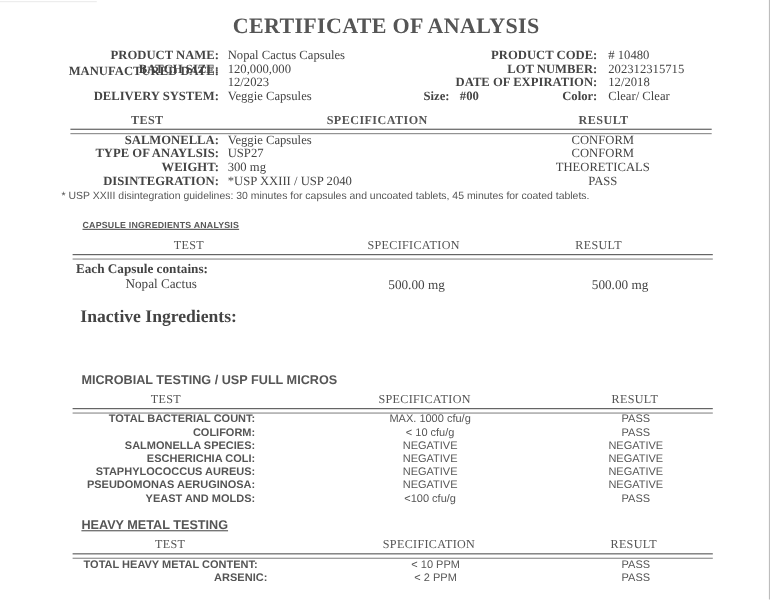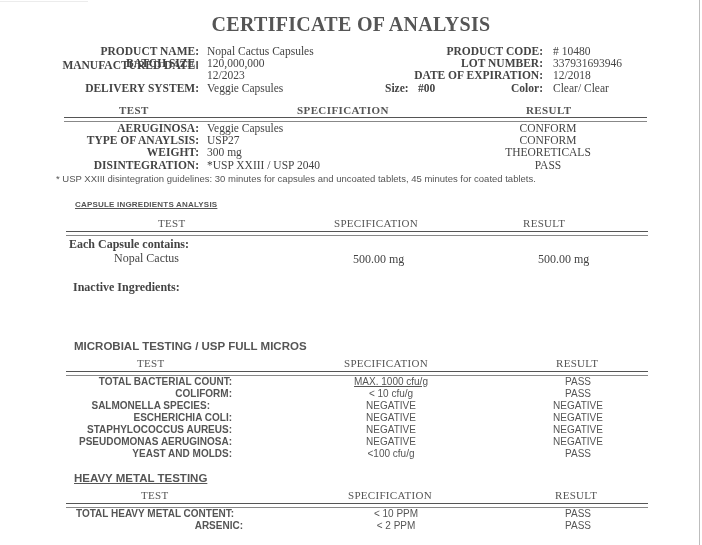--- a/index.html
+++ b/index.html
@@ -47,36 +47,36 @@
   <div class="abs serif hdr-label" style="right:503px; top:59px;">MANUFACTURED DATE:</div>
   <div class="abs serif hdr-val" style="left:207px; top:69px;">12/2023</div>
   <div class="abs serif hdr-label" style="right:503px; top:82px;">DELIVERY SYSTEM:</div>
   <div class="abs serif hdr-val" style="left:207px; top:82px;">Veggie Capsules</div>
 </div>
 
 <div>
   <div class="abs serif hdr-label" style="right:159px; top:45px;">PRODUCT CODE:</div>
   <div class="abs serif hdr-val" style="left:553px; top:45px;"># 10480</div>
   <div class="abs serif hdr-label" style="right:159px; top:57px;">LOT NUMBER:</div>
-  <div class="abs serif hdr-val" style="left:553px; top:57px;">337931693946</div>
+  <div class="abs serif hdr-val" style="left:553px; top:57px;">202312315715</div>
   <div class="abs serif hdr-label" style="right:159px; top:69px;">DATE OF EXPIRATION:</div>
   <div class="abs serif hdr-val" style="left:553px; top:69px;">12/2018</div>
   <div class="abs serif hdr-label" style="left:385px; top:82px;">Size:</div>
   <div class="abs serif hdr-val" style="left:418px; top:82px; font-weight:bold;">#00</div>
   <div class="abs serif hdr-label" style="right:159px; top:82px;">Color:</div>
   <div class="abs serif hdr-val" style="left:553px; top:82px;">Clear/ Clear</div>
 </div>
 
 <div>
   <div class="abs serif colhdr" style="left:119px; top:104px;">TEST</div>
   <div class="abs serif colhdr" style="left:297px; top:104px;">SPECIFICATION</div>
   <div class="abs serif colhdr" style="left:526px; top:104px;">RESULT</div>
   <div class="dbl" style="left:64px; width:583px; top:117px;"></div>
 
-  <div class="abs serif row-label" style="right:503px; top:122px;">AERUGINOSA:</div>
+  <div class="abs serif row-label" style="right:503px; top:122px;">SALMONELLA:</div>
   <div class="abs serif row-val" style="left:207px; top:122px;">Veggie Capsules</div>
   <div class="abs serif row-res" style="left:498px; width:100px; top:122px;">CONFORM</div>
 
   <div class="abs serif row-label" style="right:503px; top:134px;">TYPE OF ANAYLSIS:</div>
   <div class="abs serif row-val" style="left:207px; top:134px;">USP27</div>
   <div class="abs serif row-res" style="left:498px; width:100px; top:134px;">CONFORM</div>
 
   <div class="abs serif row-label" style="right:503px; top:146px;">WEIGHT:</div>
   <div class="abs serif row-val" style="left:207px; top:146px;">300 mg</div>
   <div class="abs serif row-res" style="left:498px; width:100px; top:146px;">THEORETICALS</div>
@@ -93,39 +93,39 @@
   <div class="abs serif colhdr-plain" style="left:158px; top:217px;">TEST</div>
   <div class="abs serif colhdr-plain" style="left:334px; top:217px;">SPECIFICATION</div>
   <div class="abs serif colhdr-plain" style="left:523px; top:217px;">RESULT</div>
   <div class="dbl" style="left:66px; width:582px; top:231px;"></div>
 
   <div class="abs serif" style="left:69px; top:237px; font-size:12px; font-weight:bold; color:#444;">Each Capsule contains:</div>
   <div class="abs serif row-val" style="left:114px; top:251px; font-size:12px;">Nopal Cactus</div>
   <div class="abs serif row-val" style="left:353px; top:252px; font-size:12px;">500.00 mg</div>
   <div class="abs serif row-val" style="left:538px; top:252px; font-size:12px;">500.00 mg</div>
 
-  <div class="abs serif" style="left:73px; top:280px; font-size:12px; font-weight:bold; color:#444;">Inactive Ingredients:</div>
+  <div class="abs serif" style="left:73px; top:280px; font-size:16px; font-weight:bold; color:#444;">Inactive Ingredients:</div>
 </div>
 
 <div>
   <div class="abs sans section-big" style="left:74px; top:340px;">MICROBIAL TESTING / USP FULL MICROS</div>
   <div class="abs serif colhdr-plain" style="left:137px; top:357px;">TEST</div>
   <div class="abs serif colhdr-plain" style="left:344px; top:357px;">SPECIFICATION</div>
   <div class="abs serif colhdr-plain" style="left:556px; top:357px;">RESULT</div>
   <div class="dbl" style="left:66px; width:582px; top:371px;"></div>
 
   <div class="abs sans sans-lbl" style="right:470px; top:376px;">TOTAL BACTERIAL COUNT:</div>
-  <div class="abs sans sans-val" style="left:321px; width:140px; top:376px;text-decoration:underline;">MAX. 1000 cfu/g</div>
+  <div class="abs sans sans-val" style="left:321px; width:140px; top:376px;">MAX. 1000 cfu/g</div>
   <div class="abs sans sans-val" style="left:528px; width:100px; top:376px;">PASS</div>
 
   <div class="abs sans sans-lbl" style="right:470px; top:388px;">COLIFORM:</div>
   <div class="abs sans sans-val" style="left:321px; width:140px; top:388px;">&lt; 10 cfu/g</div>
   <div class="abs sans sans-val" style="left:528px; width:100px; top:388px;">PASS</div>
 
-  <div class="abs sans sans-lbl" style="right:492px; top:400px;">SALMONELLA SPECIES:</div>
+  <div class="abs sans sans-lbl" style="right:470px; top:400px;">SALMONELLA SPECIES:</div>
   <div class="abs sans sans-val" style="left:321px; width:140px; top:400px;">NEGATIVE</div>
   <div class="abs sans sans-val" style="left:528px; width:100px; top:400px;">NEGATIVE</div>
 
   <div class="abs sans sans-lbl" style="right:470px; top:412px;padding-left:25px;">ESCHERICHIA COLI:</div>
   <div class="abs sans sans-val" style="left:321px; width:140px; top:412px;">NEGATIVE</div>
   <div class="abs sans sans-val" style="left:528px; width:100px; top:412px;">NEGATIVE</div>
 
   <div class="abs sans sans-lbl" style="right:470px; top:424px;">STAPHYLOCOCCUS AUREUS:</div>
   <div class="abs sans sans-val" style="left:321px; width:140px; top:424px;">NEGATIVE</div>
   <div class="abs sans sans-val" style="left:528px; width:100px; top:424px;">NEGATIVE</div>

